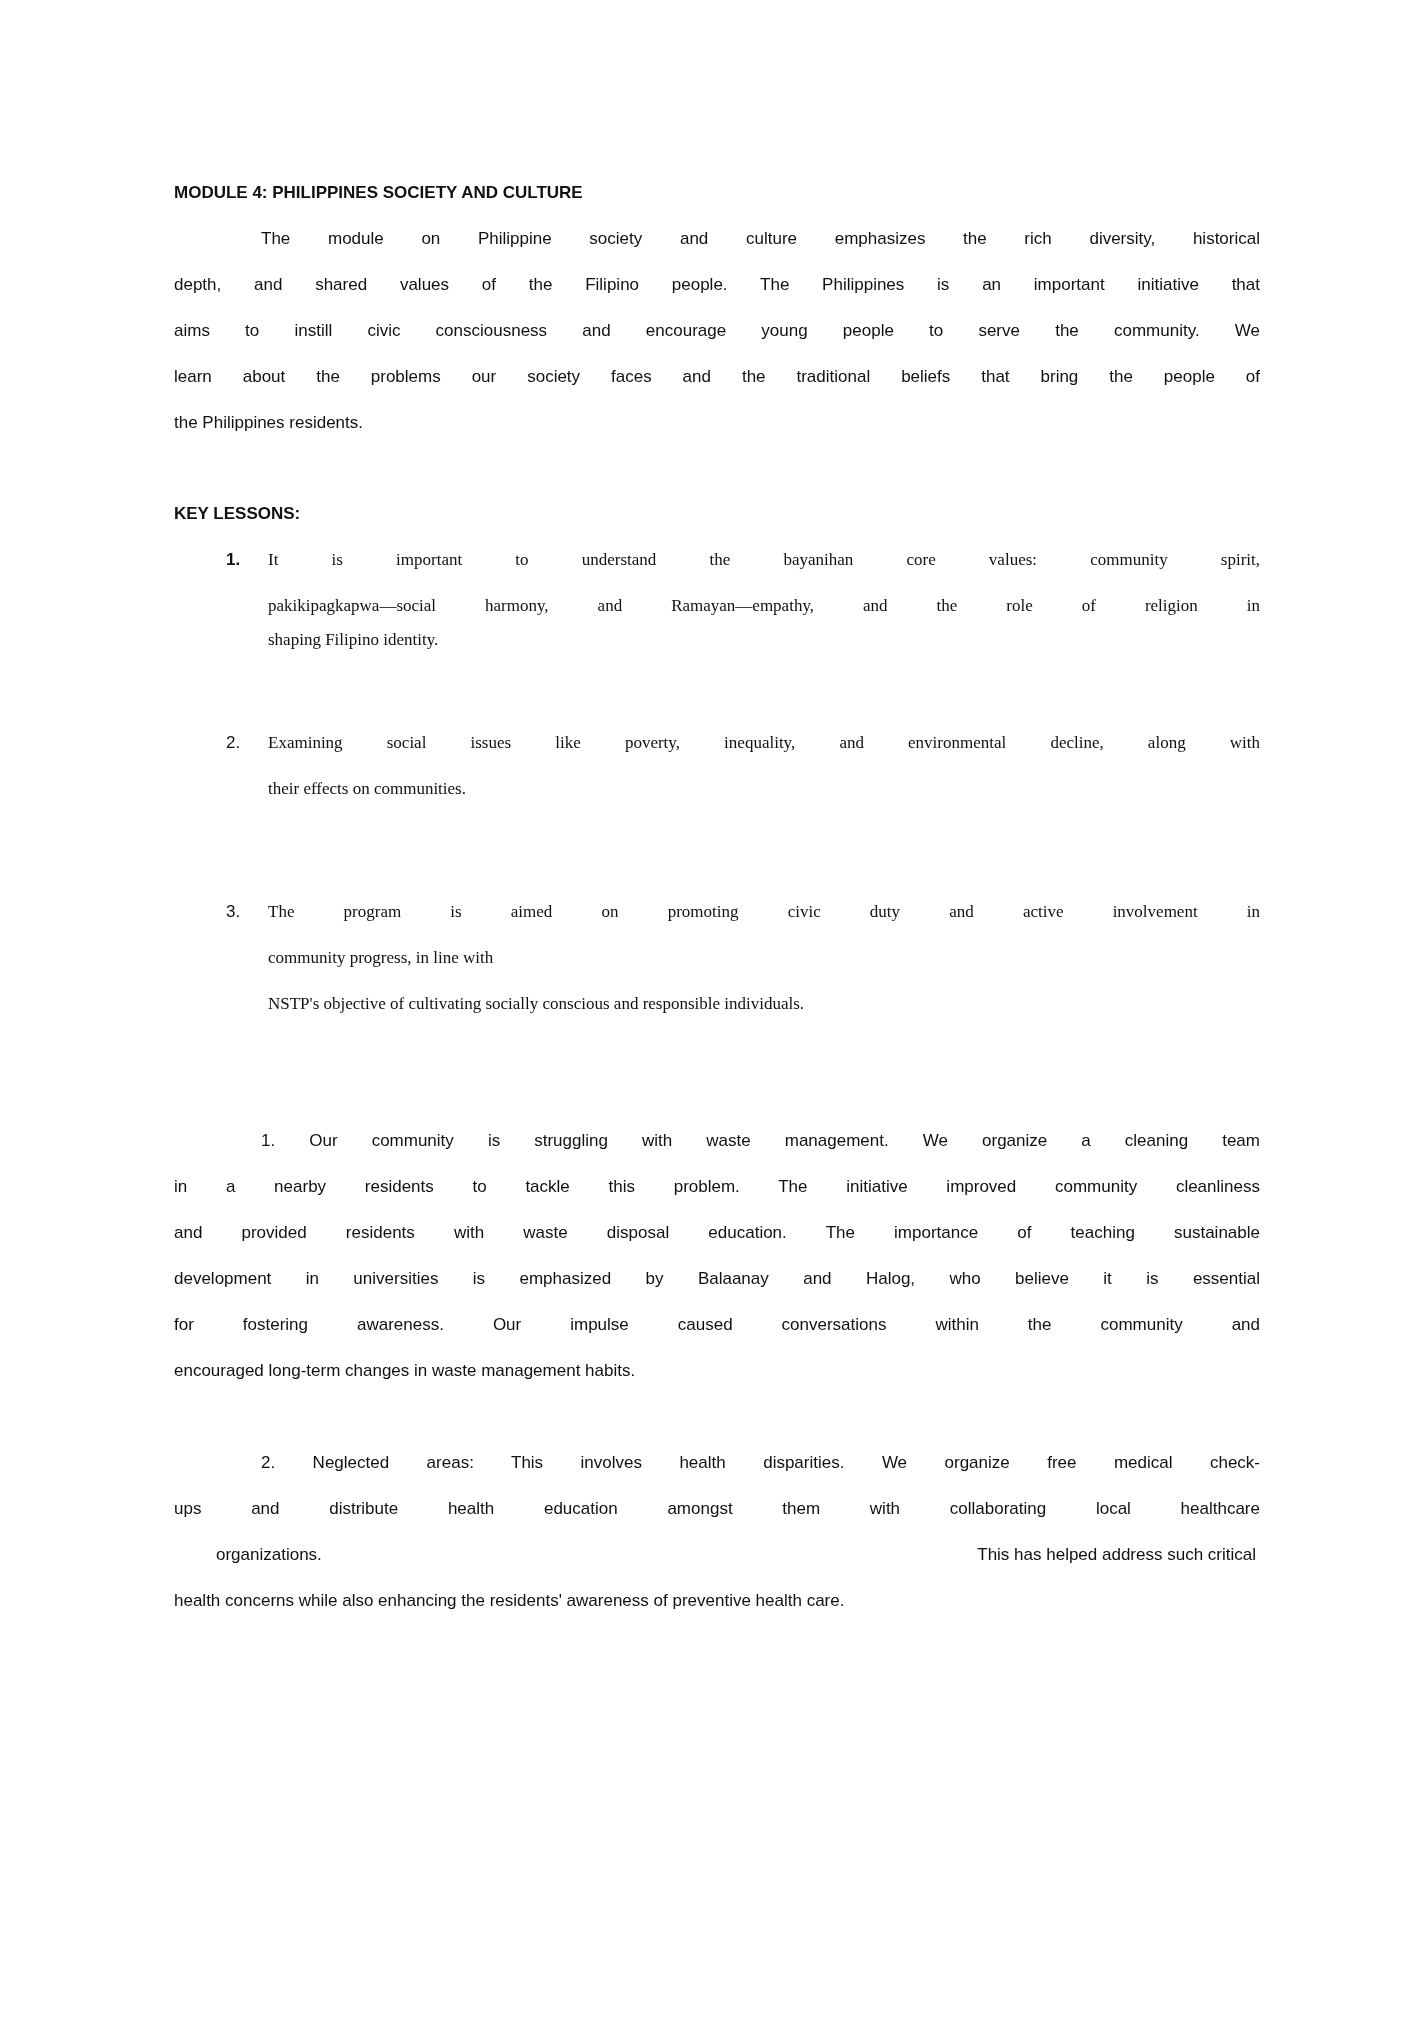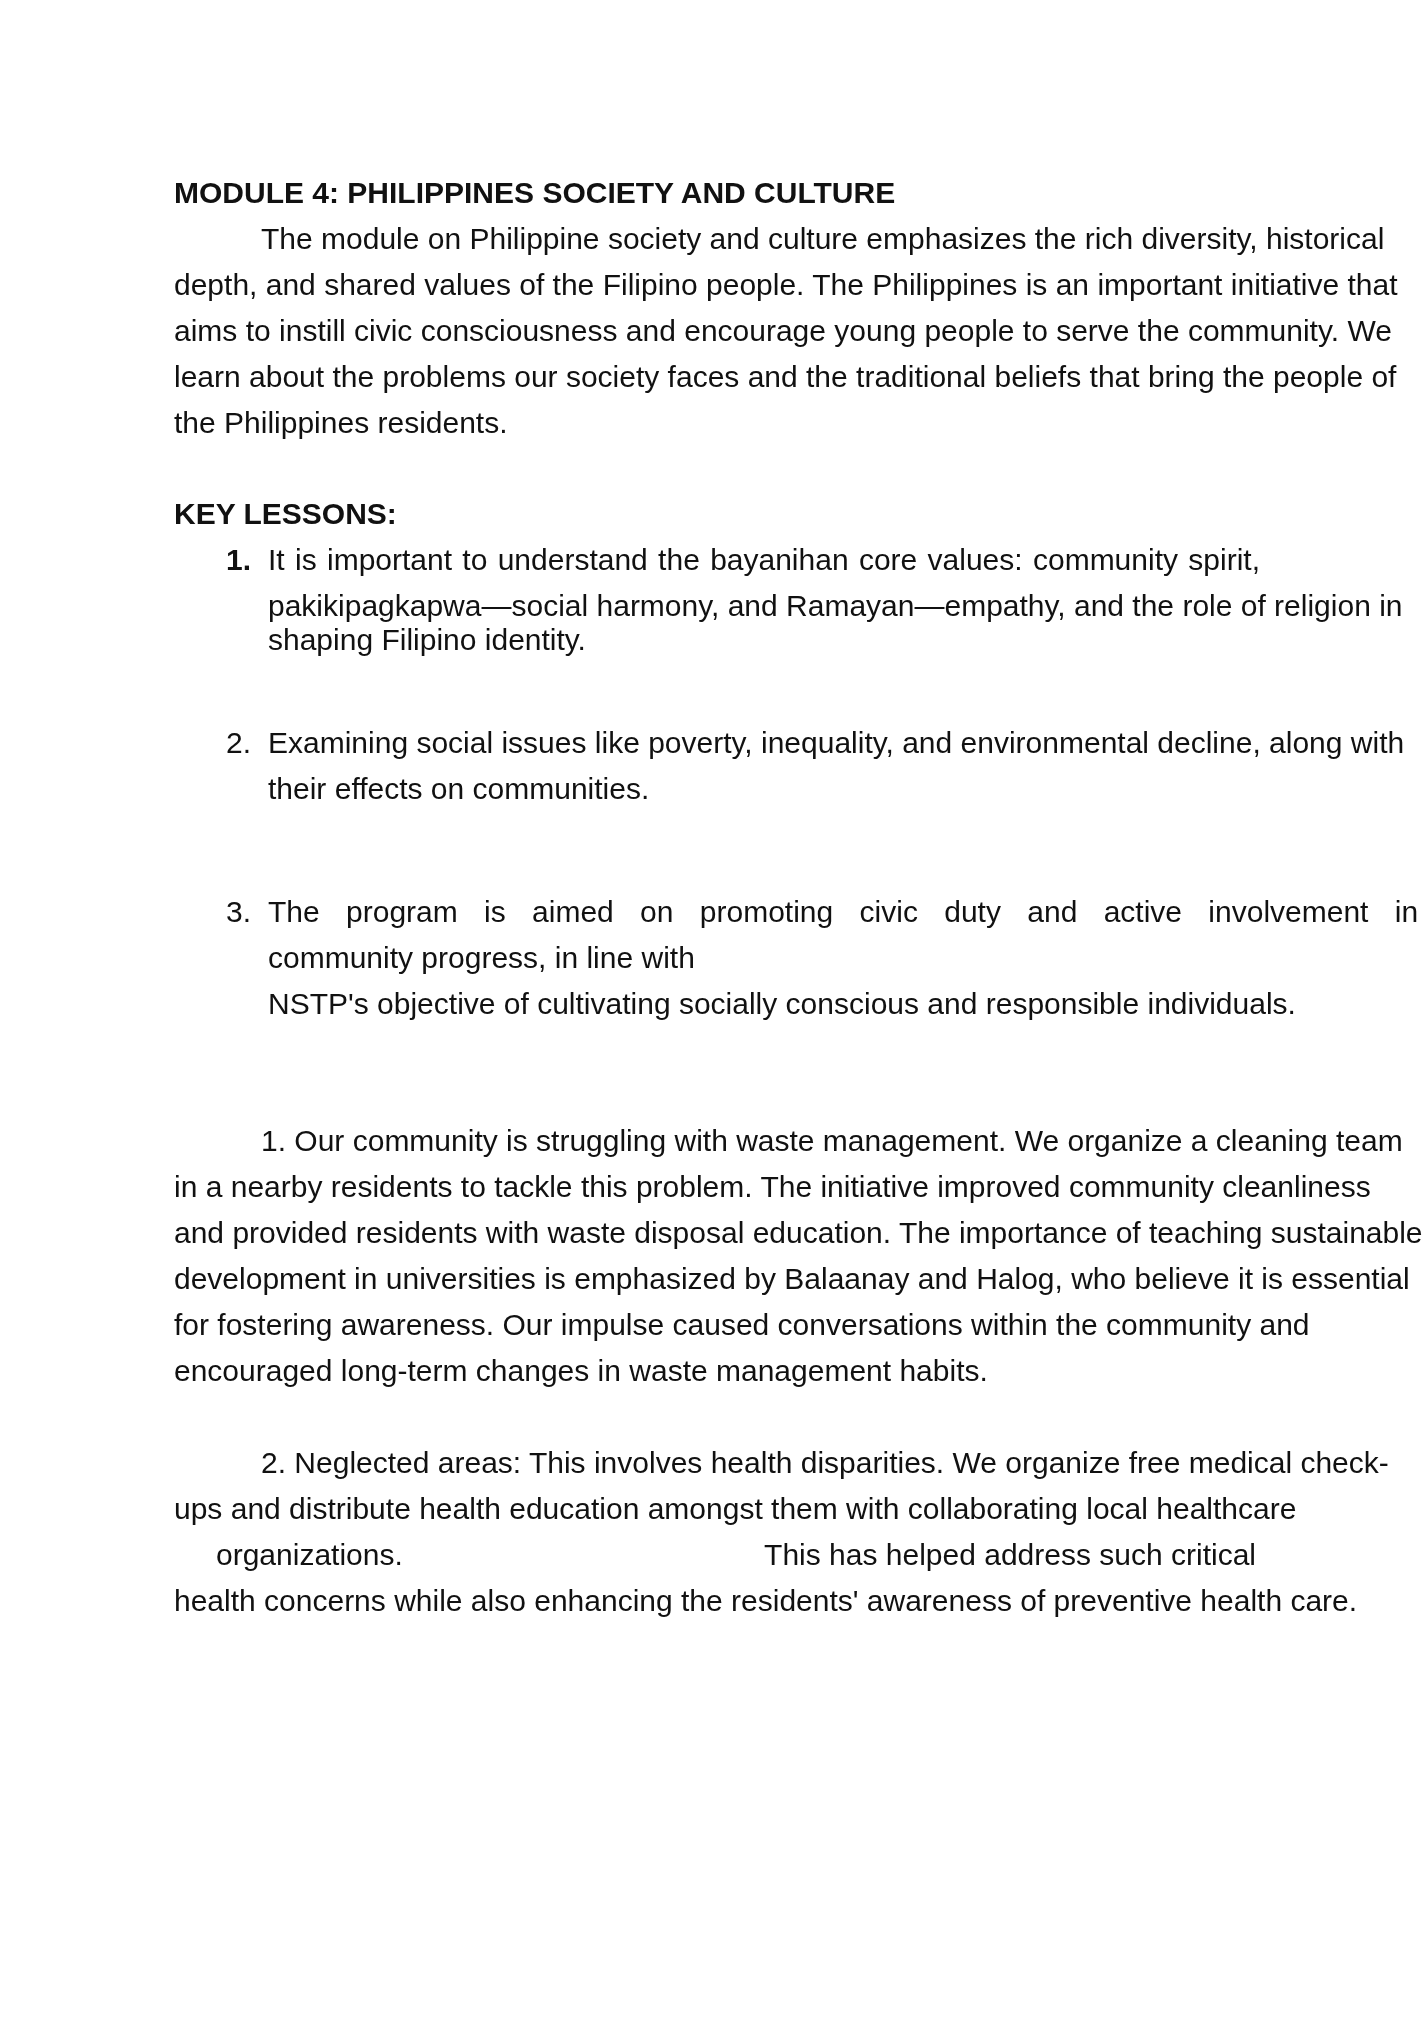--- a/index.html
+++ b/index.html
@@ -1,31 +1,31 @@
 <!DOCTYPE html>
 <html><head>
 <meta charset="utf-8">
 <style>
   html, body { margin: 0; padding: 0; background: #ffffff; }
   body { width: 1428px; height: 2028px; position: relative; overflow: hidden; }
   .page {
     position: absolute; left: 0; top: 0; width: 1428px; height: 2028px;
     background: #ffffff; color: #111111;
     font-family: "Liberation Sans", sans-serif;
-    font-size: 30px;
+    font-size: 17px;
   }
   .line {
     position: absolute; left: 174px; width: 1086px;
     height: 32px; line-height: 32px; white-space: nowrap;
     text-align: justify; text-align-last: justify;
   }
   .line.last { text-align: left; text-align-last: left; }
   .bold { font-weight: bold; }
   .indent-first { left: 261px; width: 999px; }
-  .list-text { left: 268px; width: 992px; }
+  .list-text { left: 268px; width: 992px; font-family: Liberation Serif, serif; }
   .list-num { position: absolute; left: 226px; width: 40px; height: 32px; line-height: 32px; }
   .gap-left { position: absolute; left: 174px; height: 32px; line-height: 32px; white-space: nowrap; margin-left: 42px; }
   .gap-right { position: absolute; right: 172px; height: 32px; line-height: 32px; white-space: nowrap; }
 </style>
 </head>
 <body>
 
 <div class="page">
 
   <div class="line last bold" style="top:177px">MODULE 4: PHILIPPINES SOCIETY AND CULTURE</div>

